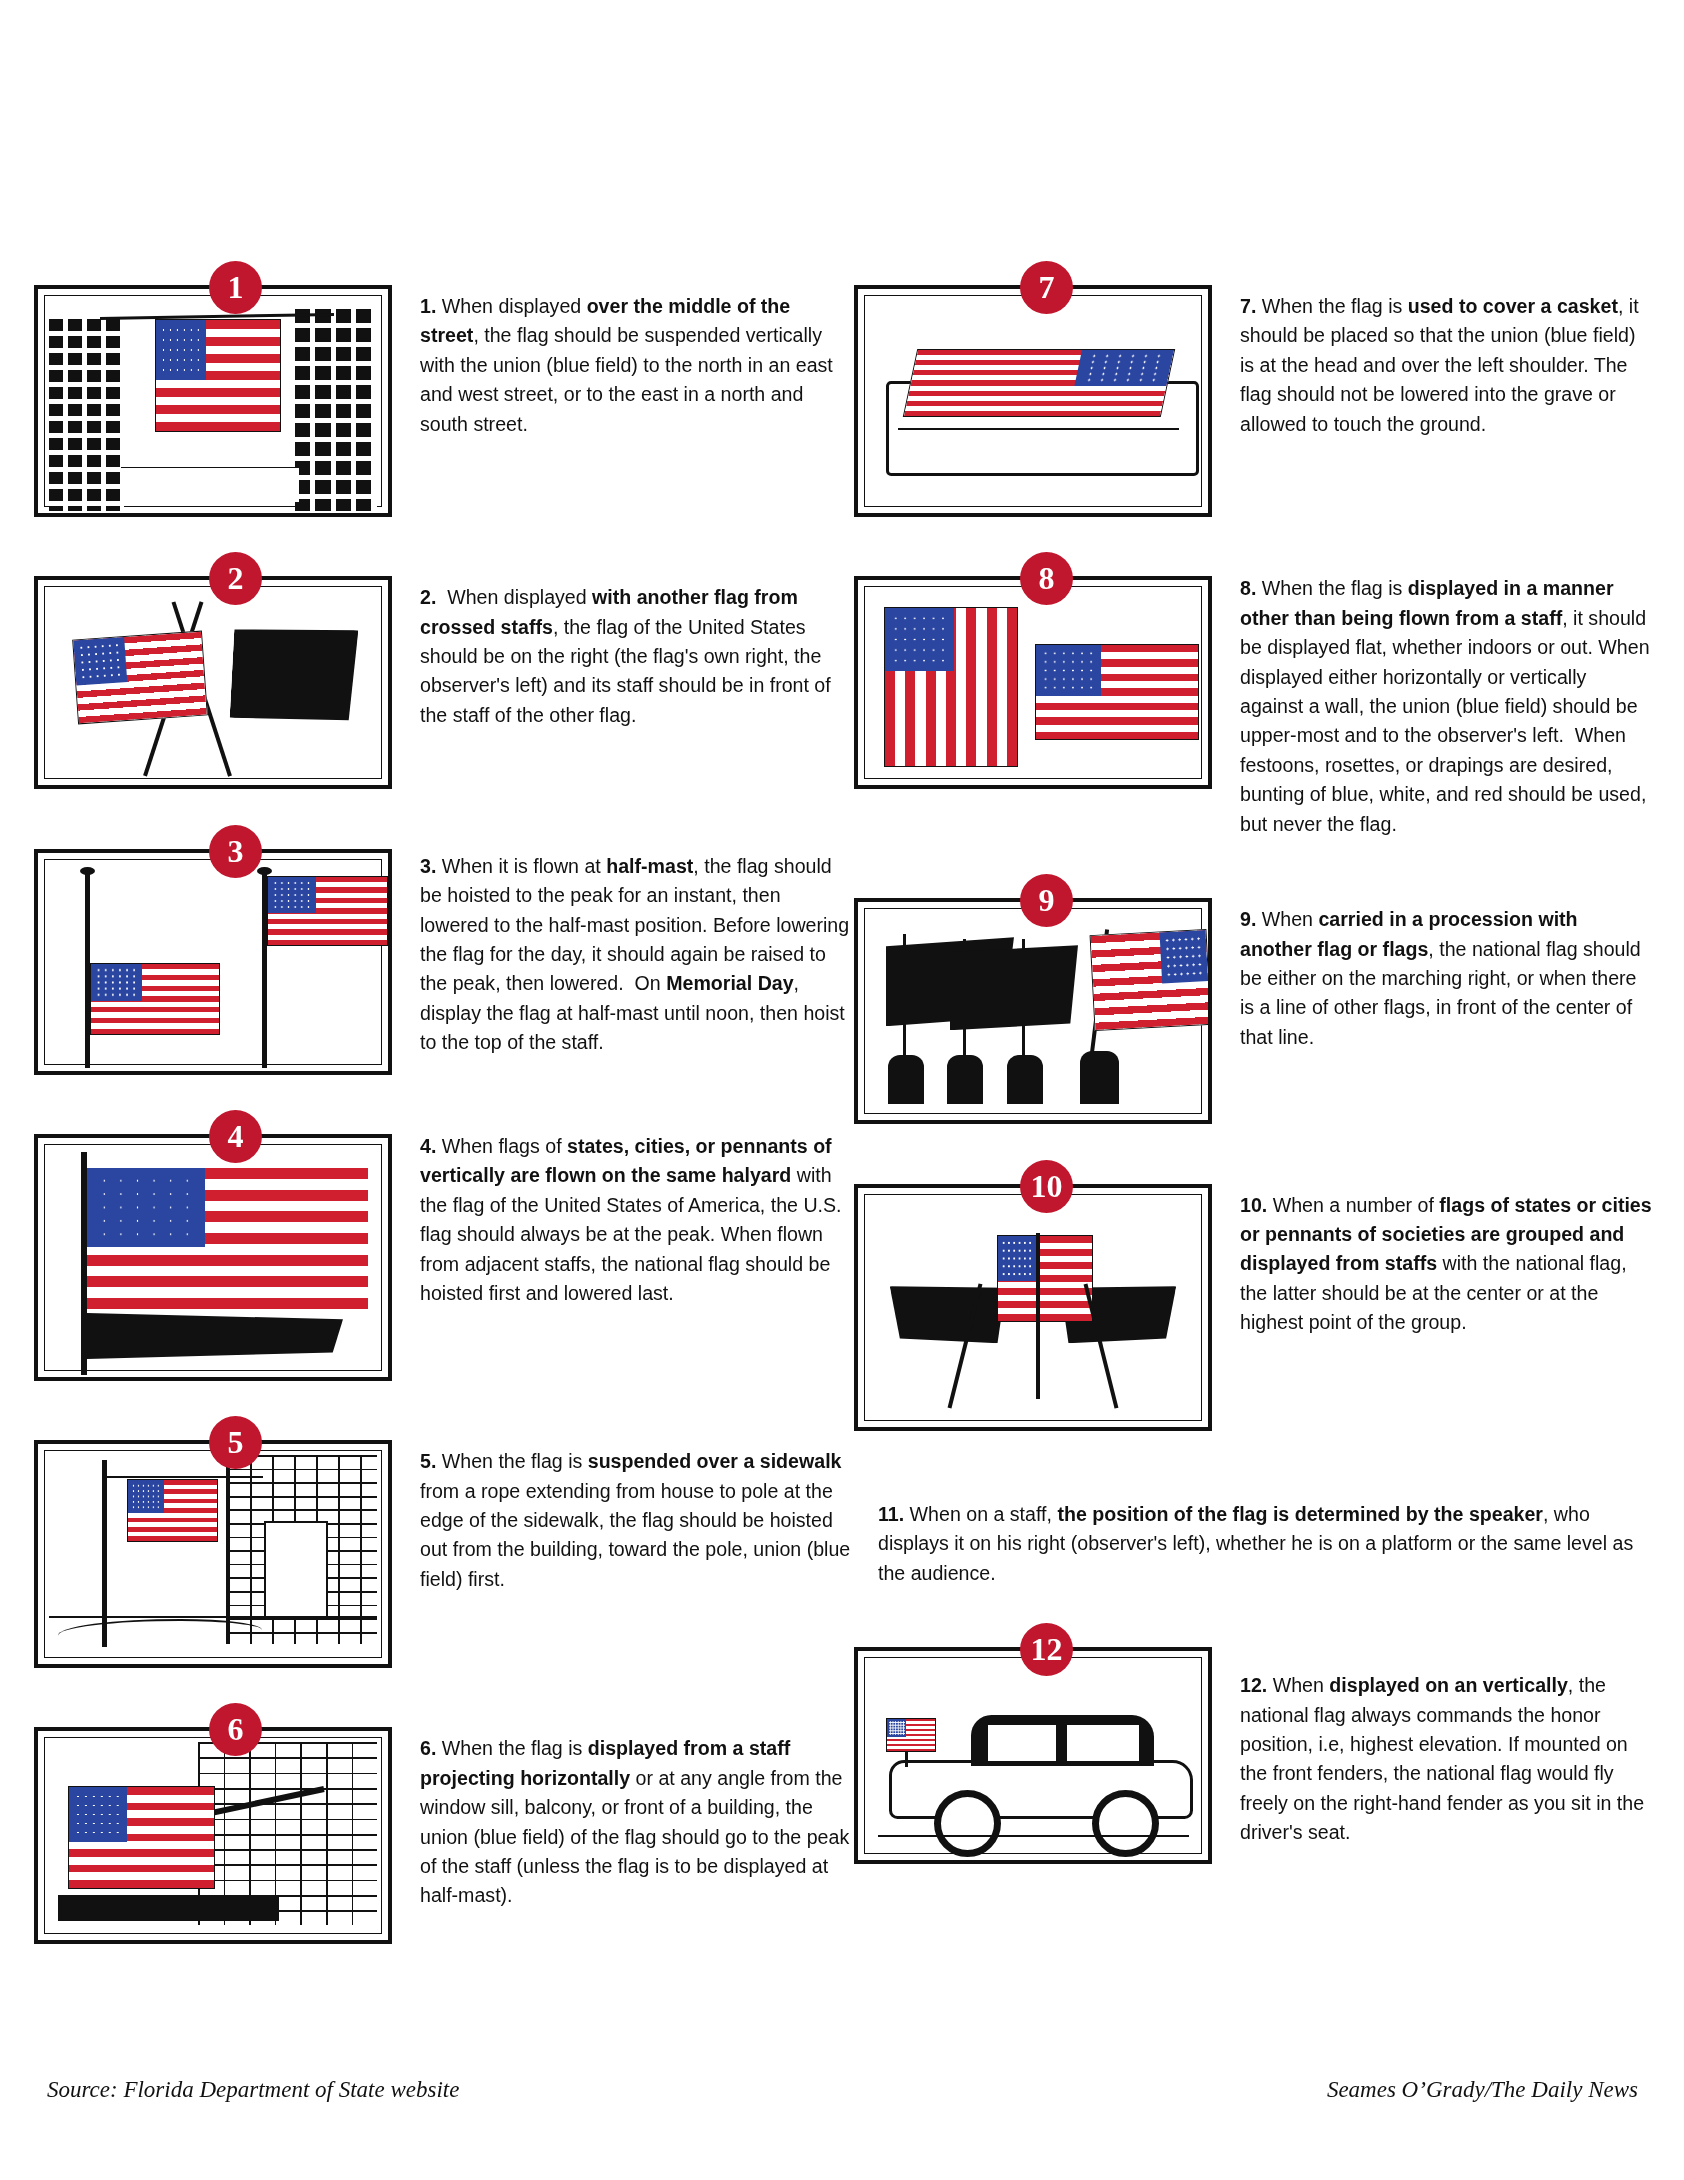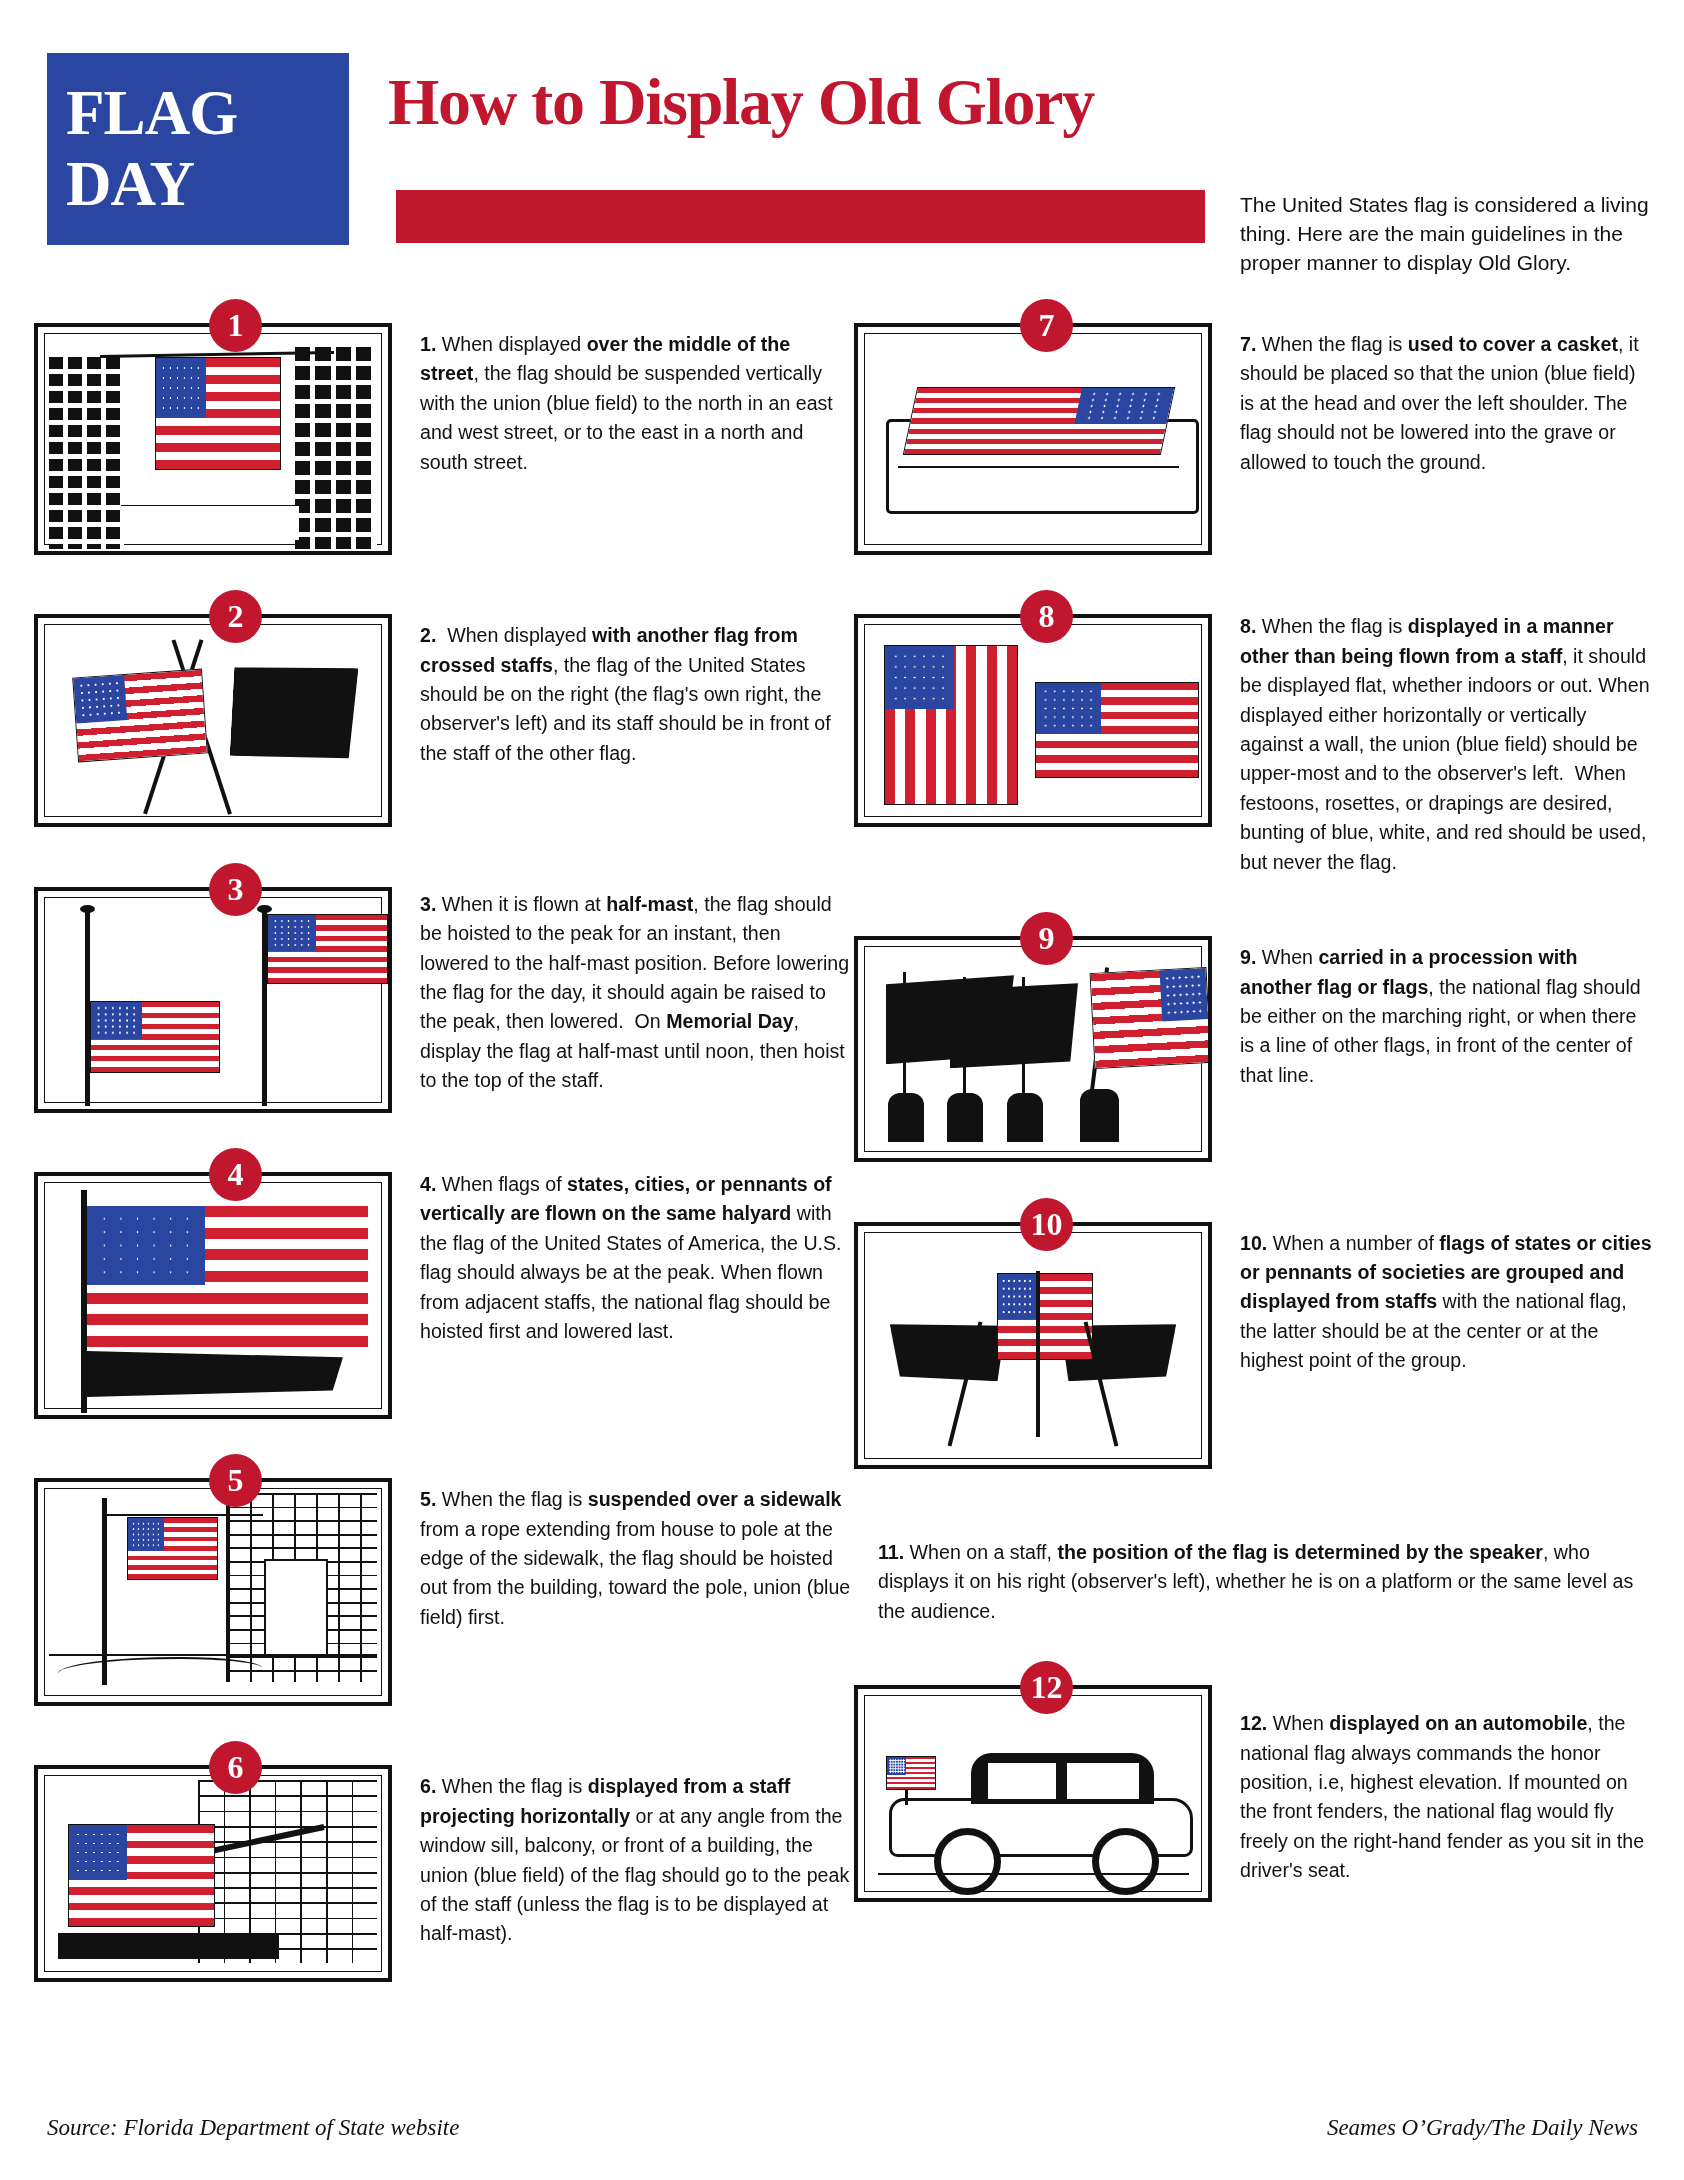--- a/index.html
+++ b/index.html
@@ -76,29 +76,20 @@
   .footer{position:absolute;left:47px;right:47px;bottom:78px;display:flex;justify-content:space-between;
     font-family:"Liberation Serif",serif;font-style:italic;font-size:23px;color:#111;}
 
   b{font-weight:700;}
 </style>
 </head>
 <body>
 
 <div class="page">
 
-  <div class="header">
-    <div class="flagday-box">
-      <div class="l1">FLAG</div>
-      <div class="l2">DAY</div>
-    </div>
-    <div class="main-title">How to Display Old Glory</div>
-    <div class="red-bar"></div>
-    <div class="intro">The United States flag is considered a living thing. Here are the main guidelines in the proper manner to display Old Glory.</div>
-  </div>
 
   <div class="grid">
 
     <div class="col">
 
       <div class="item">
         <div class="illus">
           <div class="badge" style="left:175px;top:-12px;">1</div>
           <div class="frame inner" style="width:358px;height:232px;margin-top:12px;">
             <div class="scene">
@@ -355,21 +346,21 @@
 
               <div style="position:absolute;left:36px;top:61px;width:3.4px;height:44px;background:#111;"></div>
               <div class="flag" style="position:absolute;left:17px;top:56px;width:48px;height:32px;">
                 <div class="stripes"></div>
                   <div class="canton"></div>
               </div>
               <div style="position:absolute;left:8.5px;bottom:12px;right:8.5px;height:2.6px;background:#111;"></div>
             </div>
           </div>
         </div>
-        <div class="txt" style="width:383px;margin-left:28px;padding-top:19px;"><b>12.</b> When <b>displayed on an automobile</b>, the national flag always commands the honor position, i.e, highest elevation. If mounted on the front fenders, the national flag would fly freely on the right-hand fender as you sit in the driver's seat.</div>
+        <div class="txt" style="width:383px;margin-left:28px;padding-top:19px;"><b>12.</b> When <b>displayed on an vertically</b>, the national flag always commands the honor position, i.e, highest elevation. If mounted on the front fenders, the national flag would fly freely on the right-hand fender as you sit in the driver's seat.</div>
       </div>
 
     </div>
   </div>
 
   <div class="footer">
     <div>Source: Florida Department of State website</div>
     <div>Seames O’Grady/The Daily News</div>
   </div>
 

